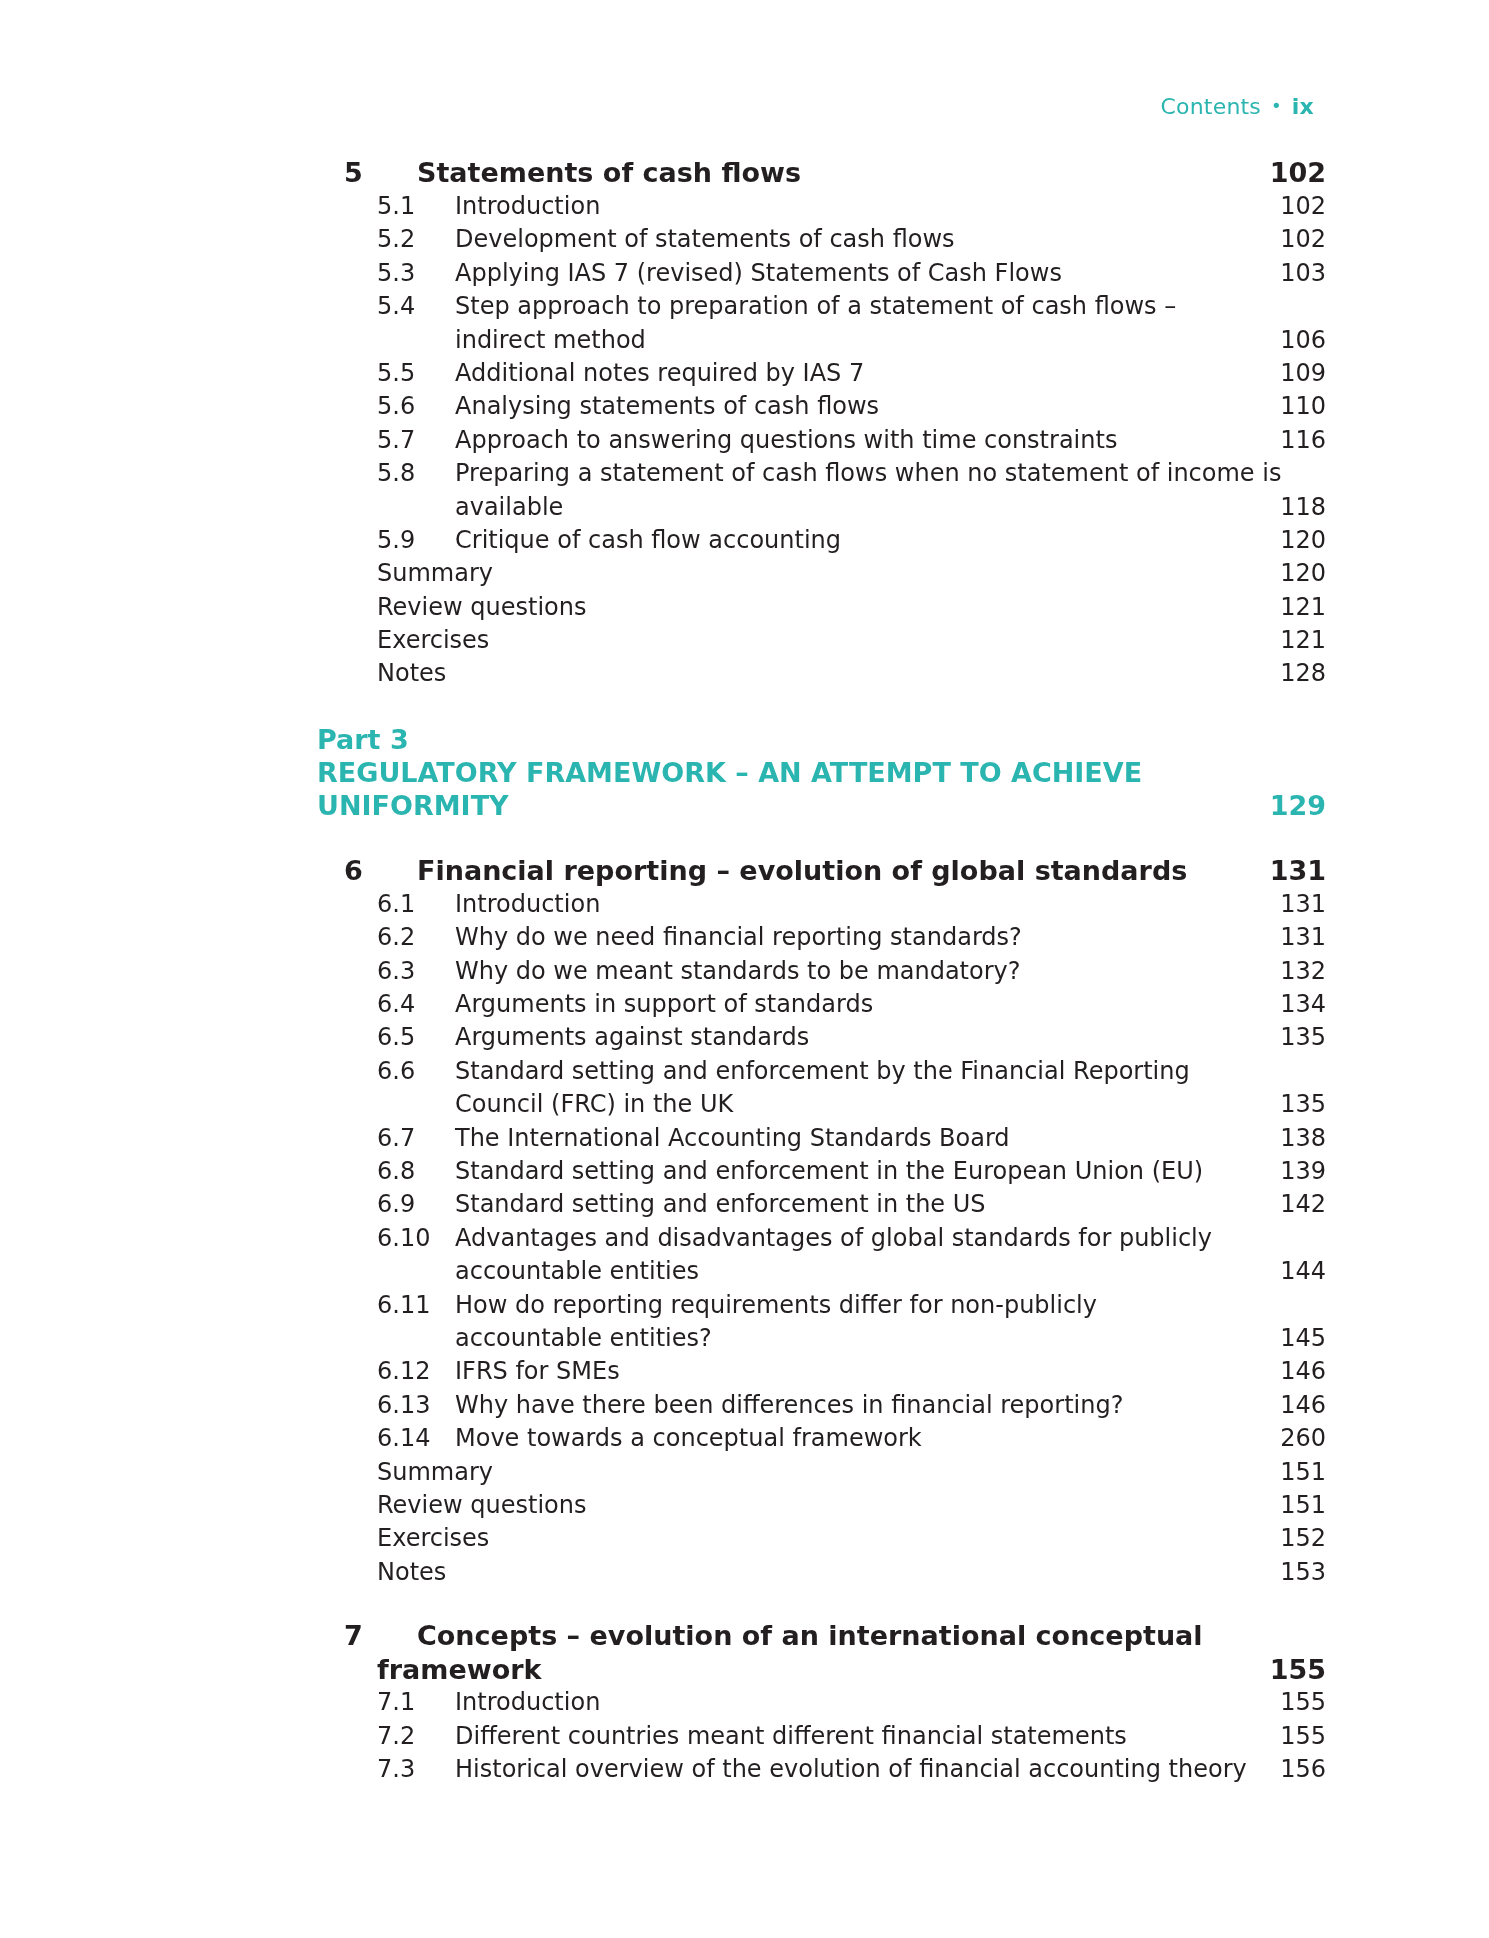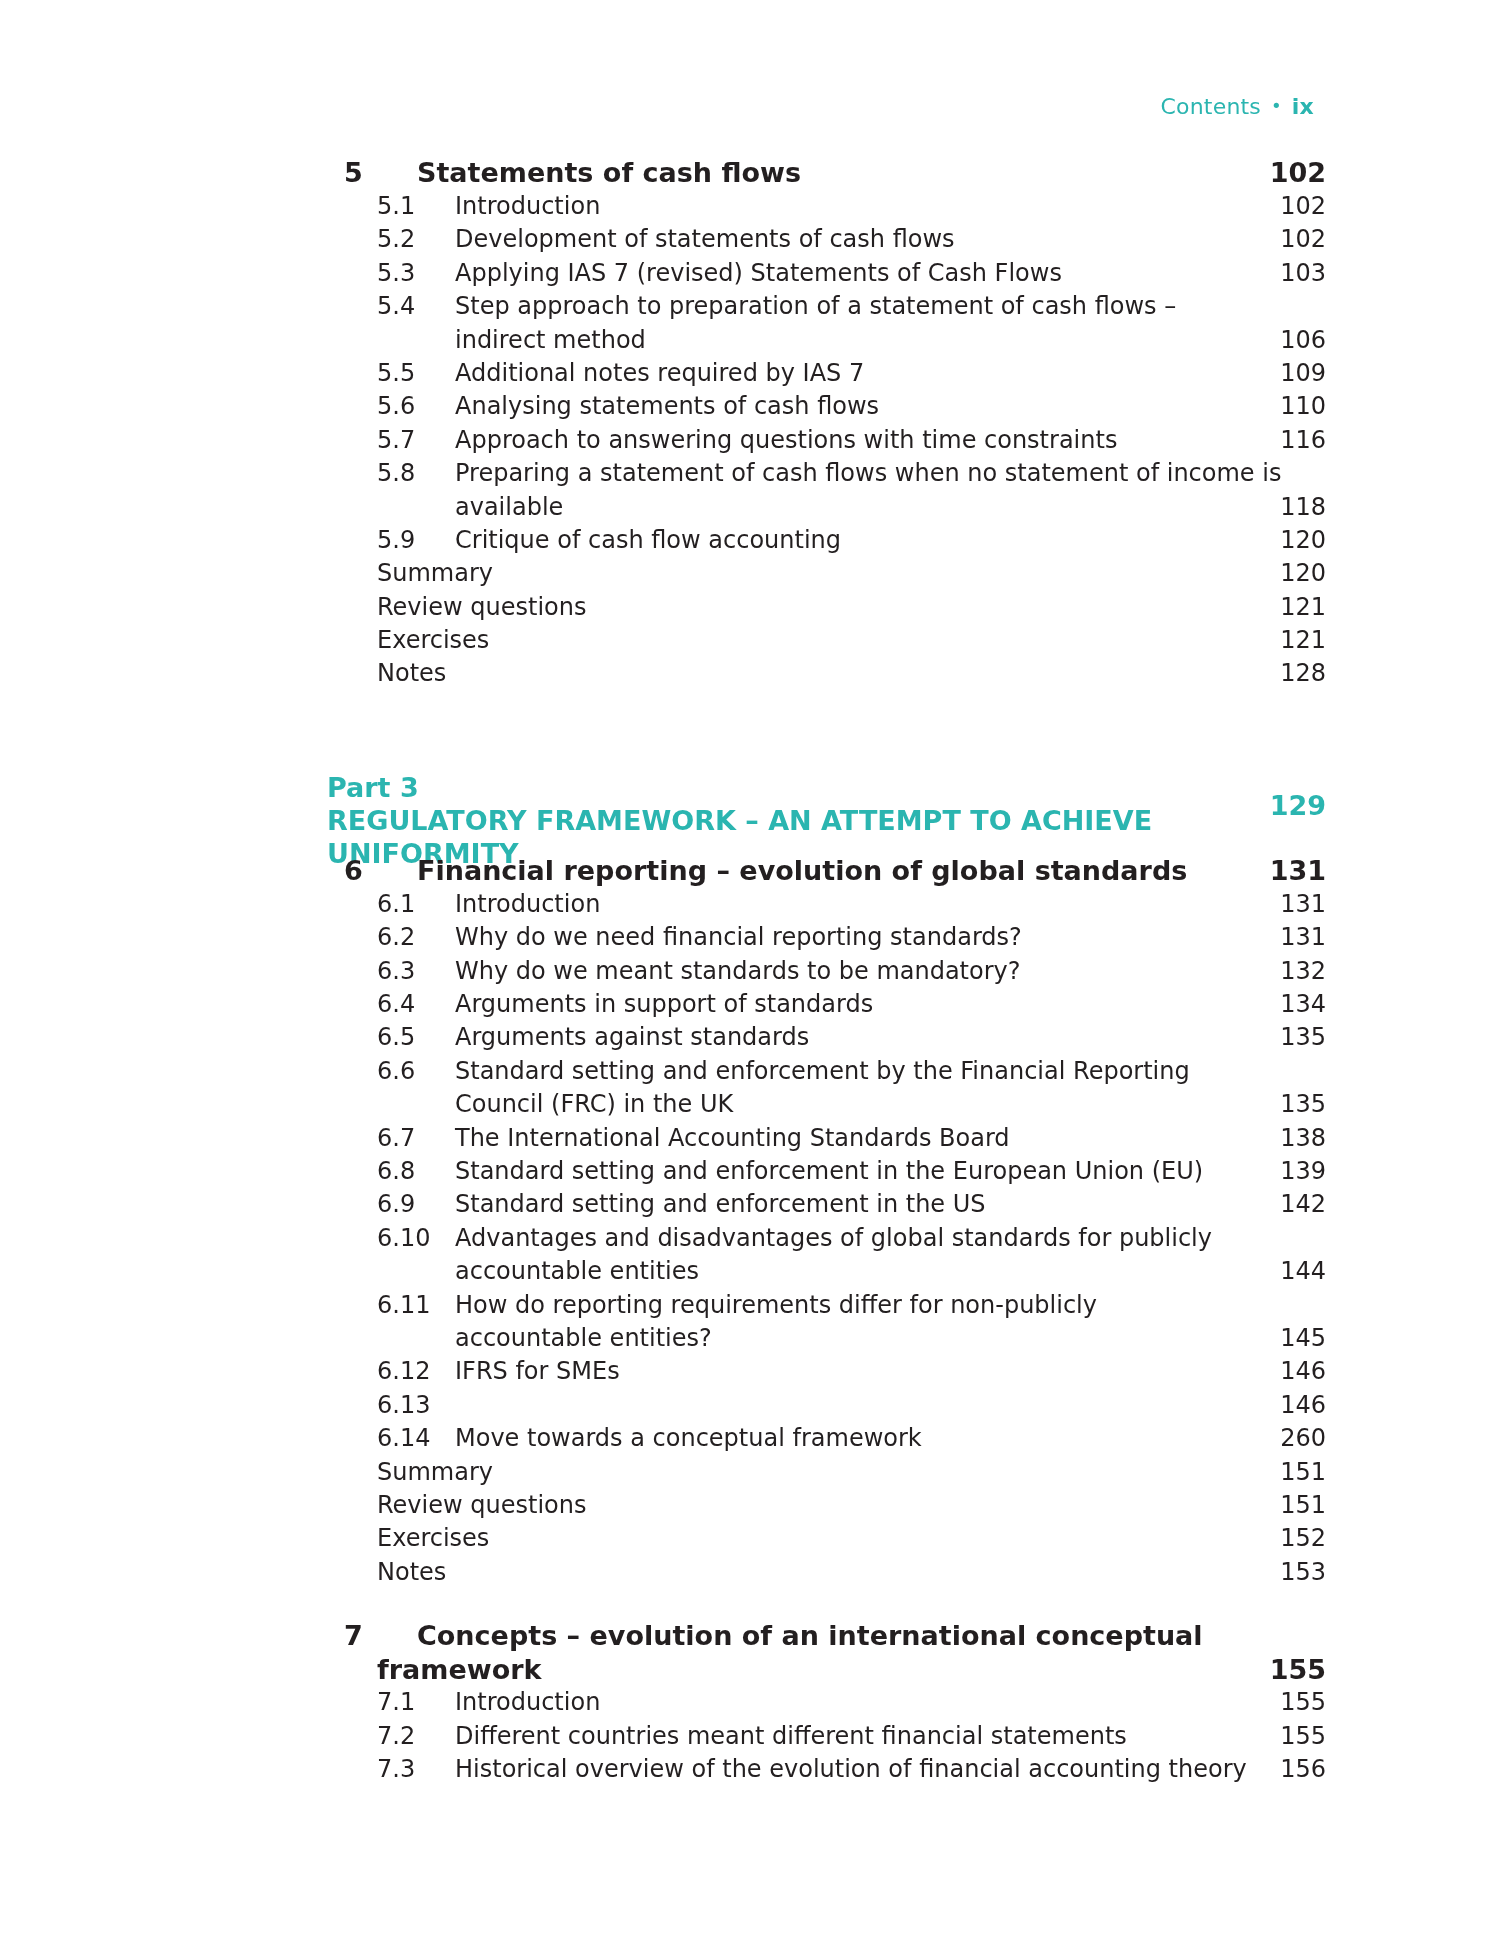--- a/index.html
+++ b/index.html
@@ -91,22 +91,21 @@
       font-weight: bold;
     }
     .row.part {
       color: #2bb5b0;
       font-weight: bold;
       font-size: 27px;
       height: 33px;
       line-height: 33px;
     }
     .row.part .title {
-      left: 327px;
-      margin-top: 48px;
+      left: 317px;
     }
     .gap-l { height: 32px; }
     .gap-m { height: 30px; }
   </style>
 </head>
 <body>
 
 <div class="page">
 
   <div class="running-head">
@@ -272,20 +271,21 @@
       <span class="title">accountable entities?</span>
       <span class="page-no">145</span>
     </div>
     <div class="row">
       <span class="num">6.12</span>
       <span class="title">IFRS for SMEs</span>
       <span class="page-no">146</span>
     </div>
     <div class="row">
       <span class="num">6.13</span>
+      <span class="title">Why have there been differences in financial reporting?</span>
       <span class="page-no">146</span>
     </div>
     <div class="row">
       <span class="num">6.14</span>
       <span class="title">Move towards a conceptual framework</span>
       <span class="page-no">260</span>
     </div>
     <div class="row extra">
       <span class="title">Summary</span>
       <span class="page-no">151</span>

